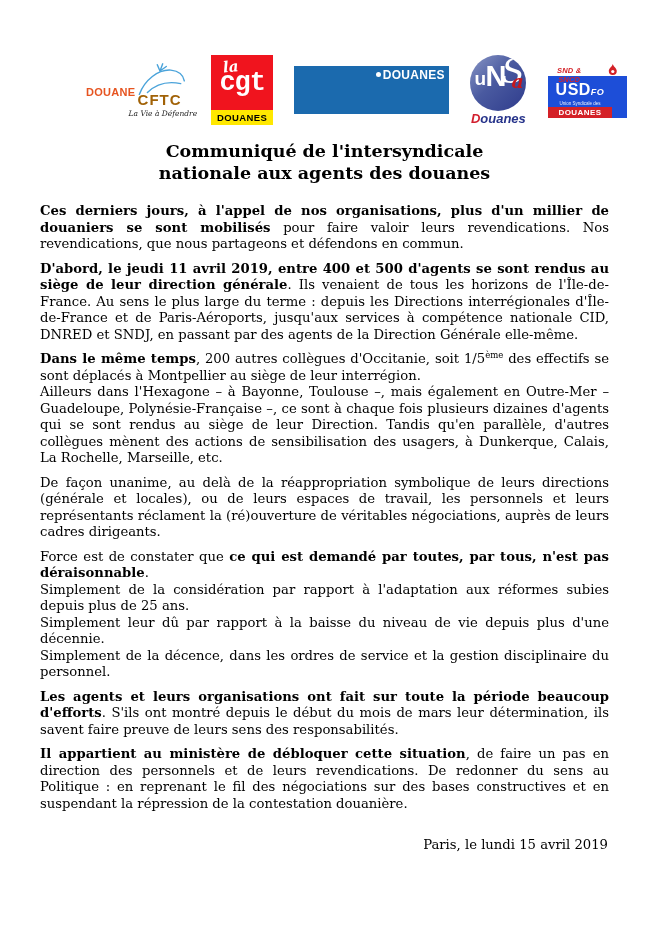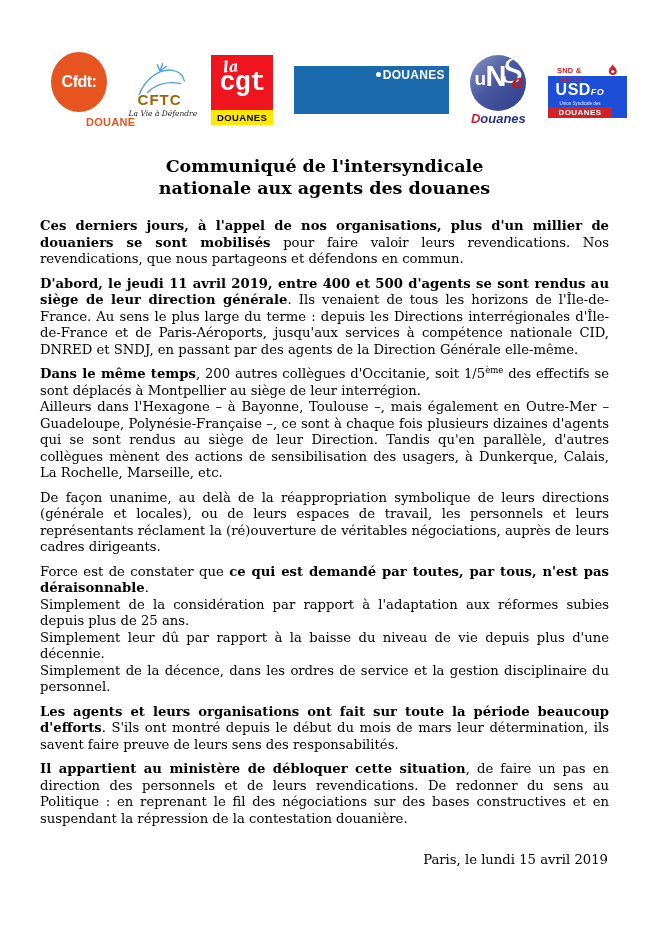--- a/index.html
+++ b/index.html
@@ -42,49 +42,46 @@
   .unsa .ball{width:56px;height:56px;border-radius:50%;position:relative;overflow:hidden;margin:0 auto;
     background:linear-gradient(135deg,#8A97C6 0%,#4A5AA0 45%,#2E3B8C 100%);}
   .unsa .ball .lu{position:absolute;left:4px;top:13px;color:#fff;font-weight:bold;font-size:19px;}
   .unsa .ball .ln{position:absolute;left:15px;top:5px;color:#fff;font-weight:bold;font-size:29px;}
   .unsa .ball .ls{position:absolute;left:31px;top:-4px;color:#fff;font-style:italic;font-size:34px;font-family:"DejaVu Serif",serif;}
   .unsa .ball .la{position:absolute;left:41px;top:15px;color:#C4161C;font-style:italic;font-weight:bold;font-size:19px;font-family:"DejaVu Serif",serif;}
   .unsa .sub{font-weight:bold;font-style:italic;font-size:13px;color:#27348B;margin-top:1px;line-height:1;}
   .unsa .sub .d{color:#D21F2E;}
   
   .usdfo{width:70px;}
-  .usdfo .toprow{display:flex;align-items:flex-start;justify-content:flex-start;gap:18px;height:13px;}
+  .usdfo .toprow{display:flex;align-items:flex-start;justify-content:flex-start;gap:18px;height:13px;font-style:italic;}
   .usdfo .toprow .snd{color:#D42127;font-weight:bold;font-size:7.5px;letter-spacing:0.2px;margin-top:3px;}
   .usdfo .box{background:#1d4ed8;width:64px;margin:0 auto;padding:6px 15px 0 0;}
   .usdfo .box .usd{color:#fff;font-weight:bold;font-size:16px;line-height:1;letter-spacing:0.5px;}
   .usdfo .box .usd i{font-size:9px;font-weight:bold;}
   .usdfo .box .small{color:#fff;font-size:4.5px;margin-top:3px;opacity:0.9;}
   .usdfo .box .band{background:#D42127;color:#fff;font-weight:bold;font-size:8px;line-height:11px;
     height:11px;margin-top:1px;letter-spacing:0.4px;}
   
-  .title{margin-top:20px;text-align:center;font-weight:bold;font-size:17.5px;line-height:22px;}
+  .title{margin-top:5px;text-align:center;font-weight:bold;font-size:17.5px;line-height:22px;}
   
   .content{margin-top:19px;padding:0 40px;font-size:13.2px;line-height:16.5px;text-align:justify;}
   .content p.para{margin:0 0 8px 0;}
   .content sup{font-size:8.5px;line-height:0;}
   
   .signature{margin-top:15px;text-align:center;font-size:13.2px;line-height:17px;}
   .dateline{margin-top:25px;padding-right:41px;text-align:right;font-size:13.2px;}
 </style>
 </head>
 <body>
 
 <div class="page">
 
   <div class="logos">
 
     <div class="logo cfdt">
-      <div class="ball">
-        <span>Cfdt:</span>
-      </div>
       <div class="sub">DOUANE</div>
     </div>
 
     <div class="logo cftc">
       <svg width="54" height="36" viewBox="0 0 60 40">
         <g fill="none" stroke="#4AA3DA" stroke-width="1.6" stroke-linecap="round">
           <path d="M7 36 C13 20 28 8 42 9 C51 10 56 15 57 21"></path>
           <path d="M16 34 C25 25 38 21 53 24"></path>
           <path d="M30 10 L27 3 M30 10 L33 2 M30 10 L37 5"></path>
         </g>

